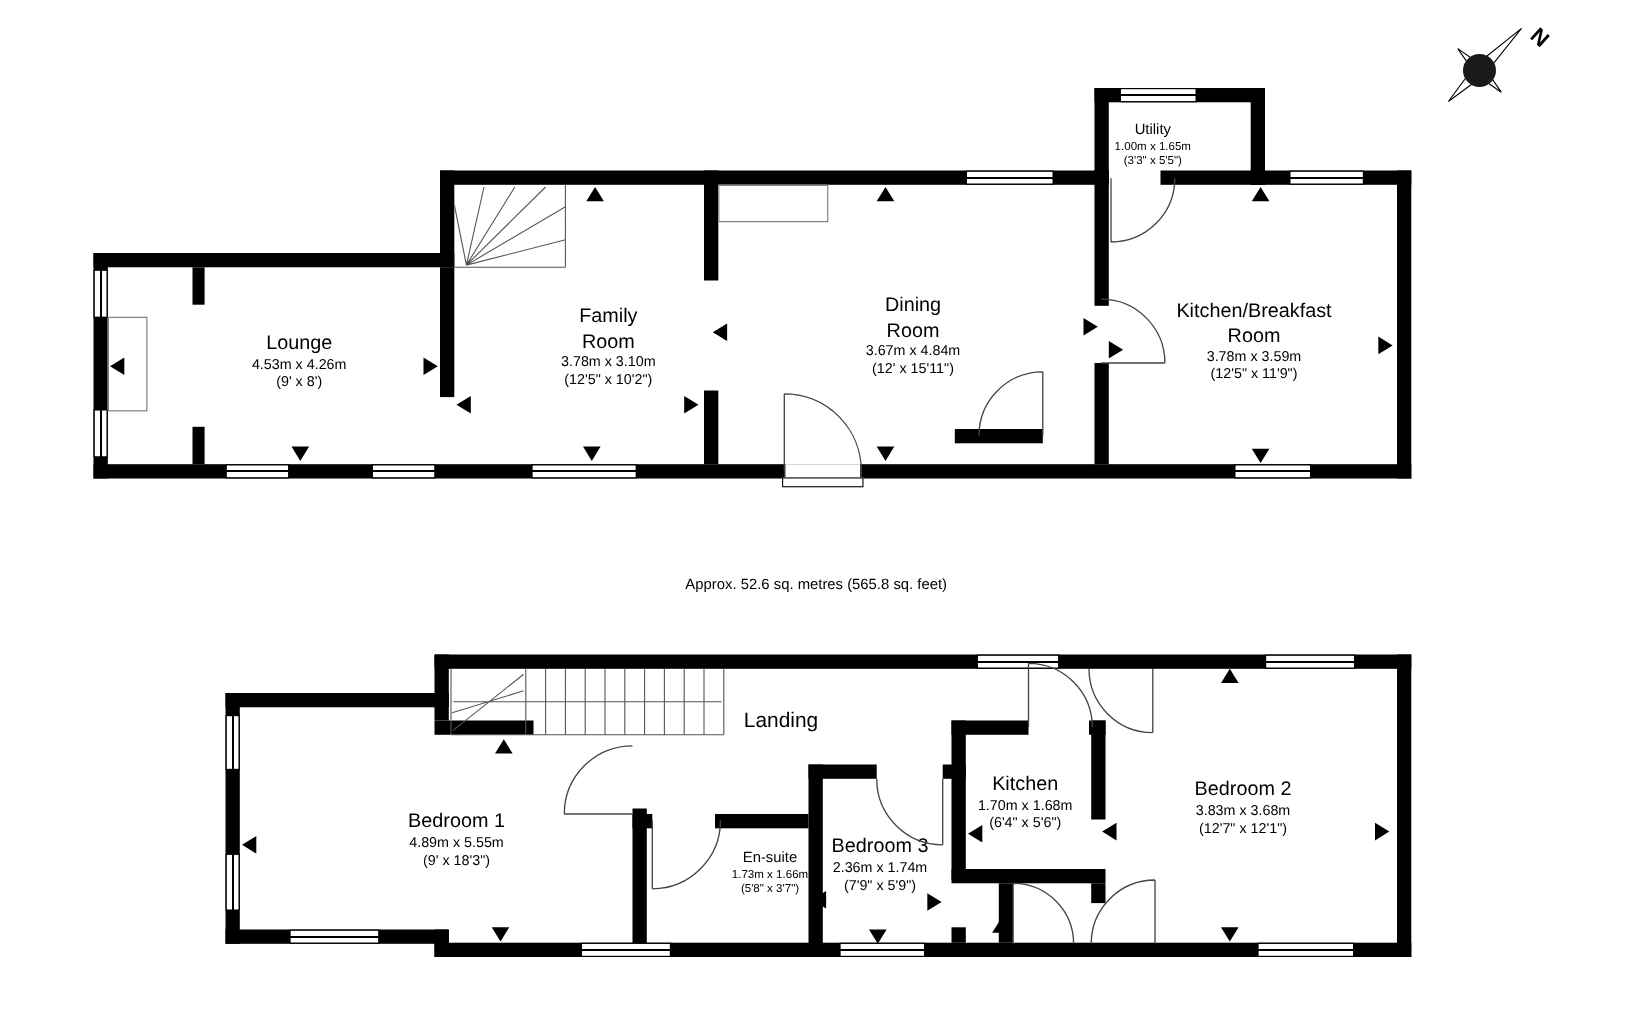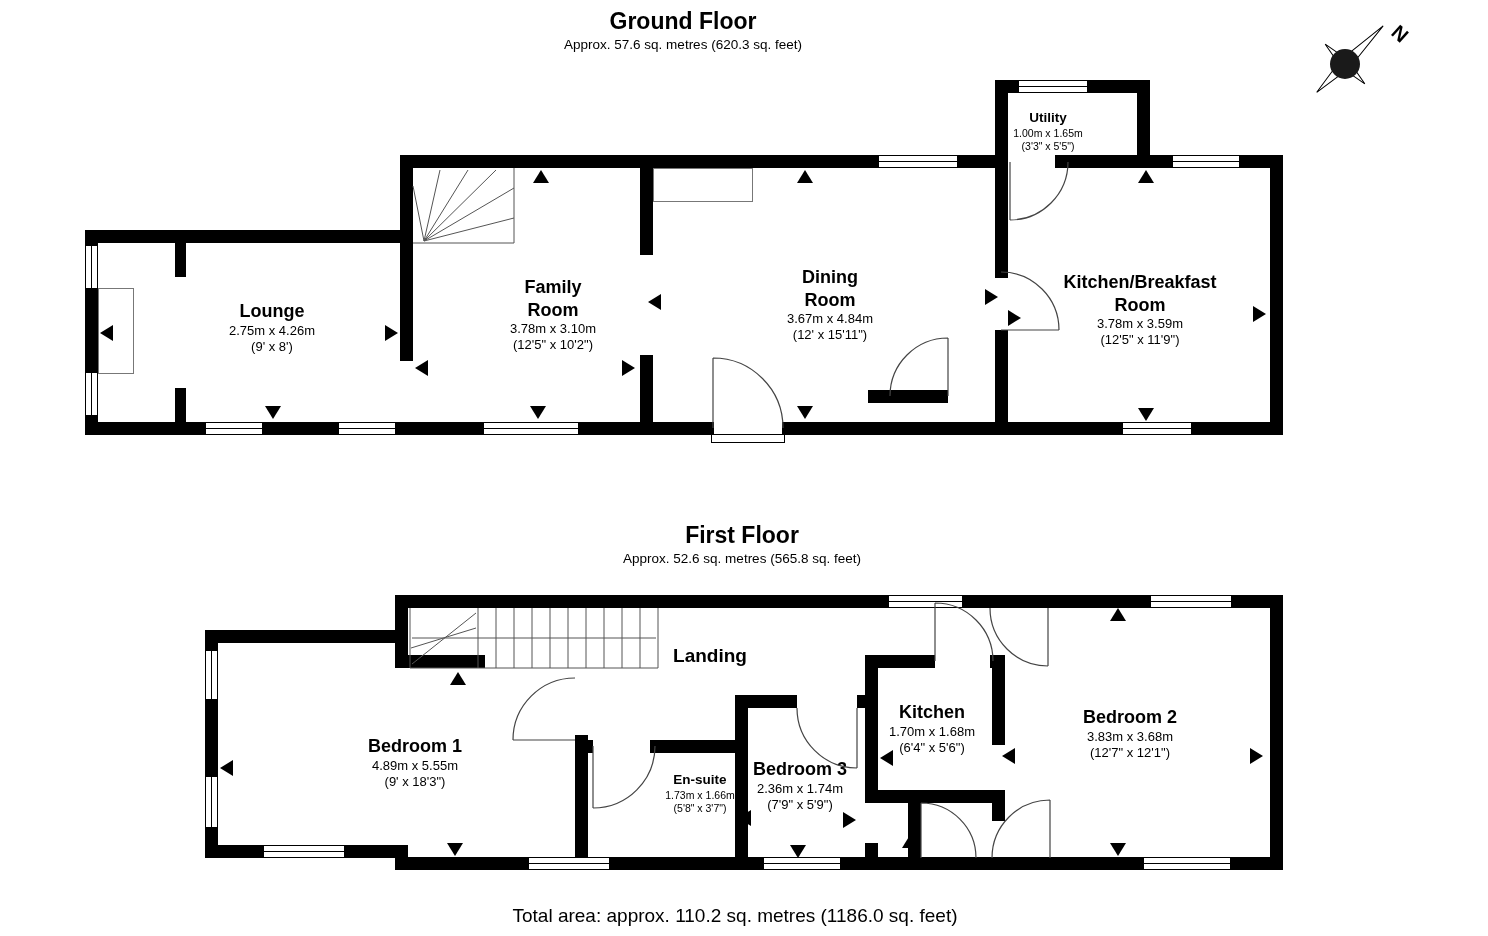--- a/index.html
+++ b/index.html
@@ -11,44 +11,40 @@
   .win-v{background:linear-gradient(to right,#fff 0 42%,#000 42% 58%,#fff 58% 100%);}
   .gap{position:absolute;background:#fff;border-left:1.5px solid #000;border-right:1.5px solid #000;box-sizing:border-box;}
   .thresh{position:absolute;background:#fff;border:1px solid #000;box-sizing:border-box;}
   .fixture{position:absolute;background:#fff;border:1px solid #777;box-sizing:border-box;}
   .tri{position:absolute;width:0;height:0;}
   .tri-u{border-left:8px solid transparent;border-right:8px solid transparent;border-bottom:13px solid #000;}
   .tri-d{border-left:8px solid transparent;border-right:8px solid transparent;border-top:13px solid #000;}
   .tri-l{border-top:8px solid transparent;border-bottom:8px solid transparent;border-right:13px solid #000;}
   .tri-r{border-top:8px solid transparent;border-bottom:8px solid transparent;border-left:13px solid #000;}
   .lbl{position:absolute;text-align:center;transform:translateX(-50%);line-height:1.25;white-space:nowrap;}
-  .lbl .t{font-weight:bold;font-size:18px;}
+  .lbl .t{font-weight:normal;font-size:18px;}
   .lbl .m{font-size:13px;}
   .lbl-sm .t{font-size:13.5px;}
   .lbl-sm .m{font-size:10.5px;}
   .lbl-landing .t{font-size:19px;}
   .hdr{position:absolute;text-align:center;transform:translateX(-50%);}
   .hdr .ht{font-weight:bold;font-size:23px;line-height:1.2;}
   .hdr .hs{font-size:13.5px;line-height:1.4;}
   .footer{position:absolute;transform:translateX(-50%);font-size:19px;white-space:nowrap;}
   svg.overlay{position:absolute;left:0;top:0;pointer-events:none;}
   .door{fill:none;stroke:#444;stroke-width:1.2;}
   .stair{fill:none;stroke:#555;stroke-width:1;}
   .compass-shape{fill:#fff;stroke:#000;stroke-width:1;}
 </style>
 </head>
 <body>
 
 <div class="plan">
 
   <div class="layer">
-    <div class="hdr" style="left:683px;top:8px">
-      <div class="ht">Ground Floor</div>
-      <div class="hs">Approx. 57.6 sq. metres (620.3 sq. feet)</div>
-    </div>
 
     <i class="w" style="left:85px;top:422px;width:1198px;height:13px"></i>
     <i class="w" style="left:85px;top:230px;width:13px;height:205px"></i>
     <i class="w" style="left:85px;top:230px;width:328px;height:13px"></i>
     <i class="w" style="left:400px;top:155px;width:13px;height:88px"></i>
     <i class="w" style="left:400px;top:155px;width:608px;height:13px"></i>
     <i class="w" style="left:995px;top:80px;width:13px;height:88px"></i>
     <i class="w" style="left:995px;top:80px;width:155px;height:13px"></i>
     <i class="w" style="left:1137px;top:80px;width:13px;height:88px"></i>
     <i class="w" style="left:1137px;top:155px;width:146px;height:13px"></i>
@@ -92,21 +88,21 @@
     <i class="tri tri-r" style="left:985px;top:289px"></i>
     <i class="tri tri-r" style="left:1008px;top:310px"></i>
     <i class="tri tri-r" style="left:1253px;top:306px"></i>
     <i class="tri tri-d" style="left:265px;top:406px"></i>
     <i class="tri tri-d" style="left:530px;top:406px"></i>
     <i class="tri tri-d" style="left:797px;top:406px"></i>
     <i class="tri tri-d" style="left:1138px;top:408px"></i>
 
     <div class="lbl" style="left:272px;top:300px">
       <div class="t">Lounge</div>
-      <div class="m">2.75m x 4.26m</div>
+      <div class="m">4.53m x 4.26m</div>
       <div class="m">(9' x 8')</div>
     </div>
     <div class="lbl" style="left:553px;top:276px">
       <div class="t">Family</div>
       <div class="t">Room</div>
       <div class="m">3.78m x 3.10m</div>
       <div class="m">(12'5" x 10'2")</div>
     </div>
     <div class="lbl" style="left:830px;top:266px">
       <div class="t">Dining</div>
@@ -122,21 +118,20 @@
     </div>
     <div class="lbl lbl-sm" style="left:1048px;top:110px">
       <div class="t">Utility</div>
       <div class="m">1.00m x 1.65m</div>
       <div class="m">(3'3" x 5'5")</div>
     </div>
   </div>
 
   <div class="layer">
     <div class="hdr" style="left:742px;top:522px">
-      <div class="ht">First Floor</div>
       <div class="hs">Approx. 52.6 sq. metres (565.8 sq. feet)</div>
     </div>
 
     <i class="w" style="left:395px;top:595px;width:888px;height:13px"></i>
     <i class="w" style="left:1270px;top:595px;width:13px;height:275px"></i>
     <i class="w" style="left:395px;top:857px;width:888px;height:13px"></i>
     <i class="w" style="left:395px;top:595px;width:13px;height:60px"></i>
     <i class="w" style="left:395px;top:655px;width:90px;height:13px"></i>
     <i class="w" style="left:205px;top:630px;width:203px;height:13px"></i>
     <i class="w" style="left:205px;top:630px;width:13px;height:228px"></i>
@@ -236,14 +231,13 @@
     <g>
       <g transform="translate(1345,64) rotate(45)">
         <polygon class="compass-shape" points="0,-54 6,0 0,40 -6,0"></polygon>
         <polygon class="compass-shape" points="-28,0 0,-5 28,0 0,5"></polygon>
         <circle r="15" fill="#1a1a1a"></circle>
       </g>
       <text transform="translate(1390,34) rotate(42)" font-family="Liberation Sans, sans-serif" font-size="20" font-weight="bold" fill="#000">N</text>
     </g>
   </svg>
 
-  <div class="footer" style="left:735px;top:905px">Total area: approx. 110.2 sq. metres (1186.0 sq. feet)</div>
 </div>
 
 </body></html>

